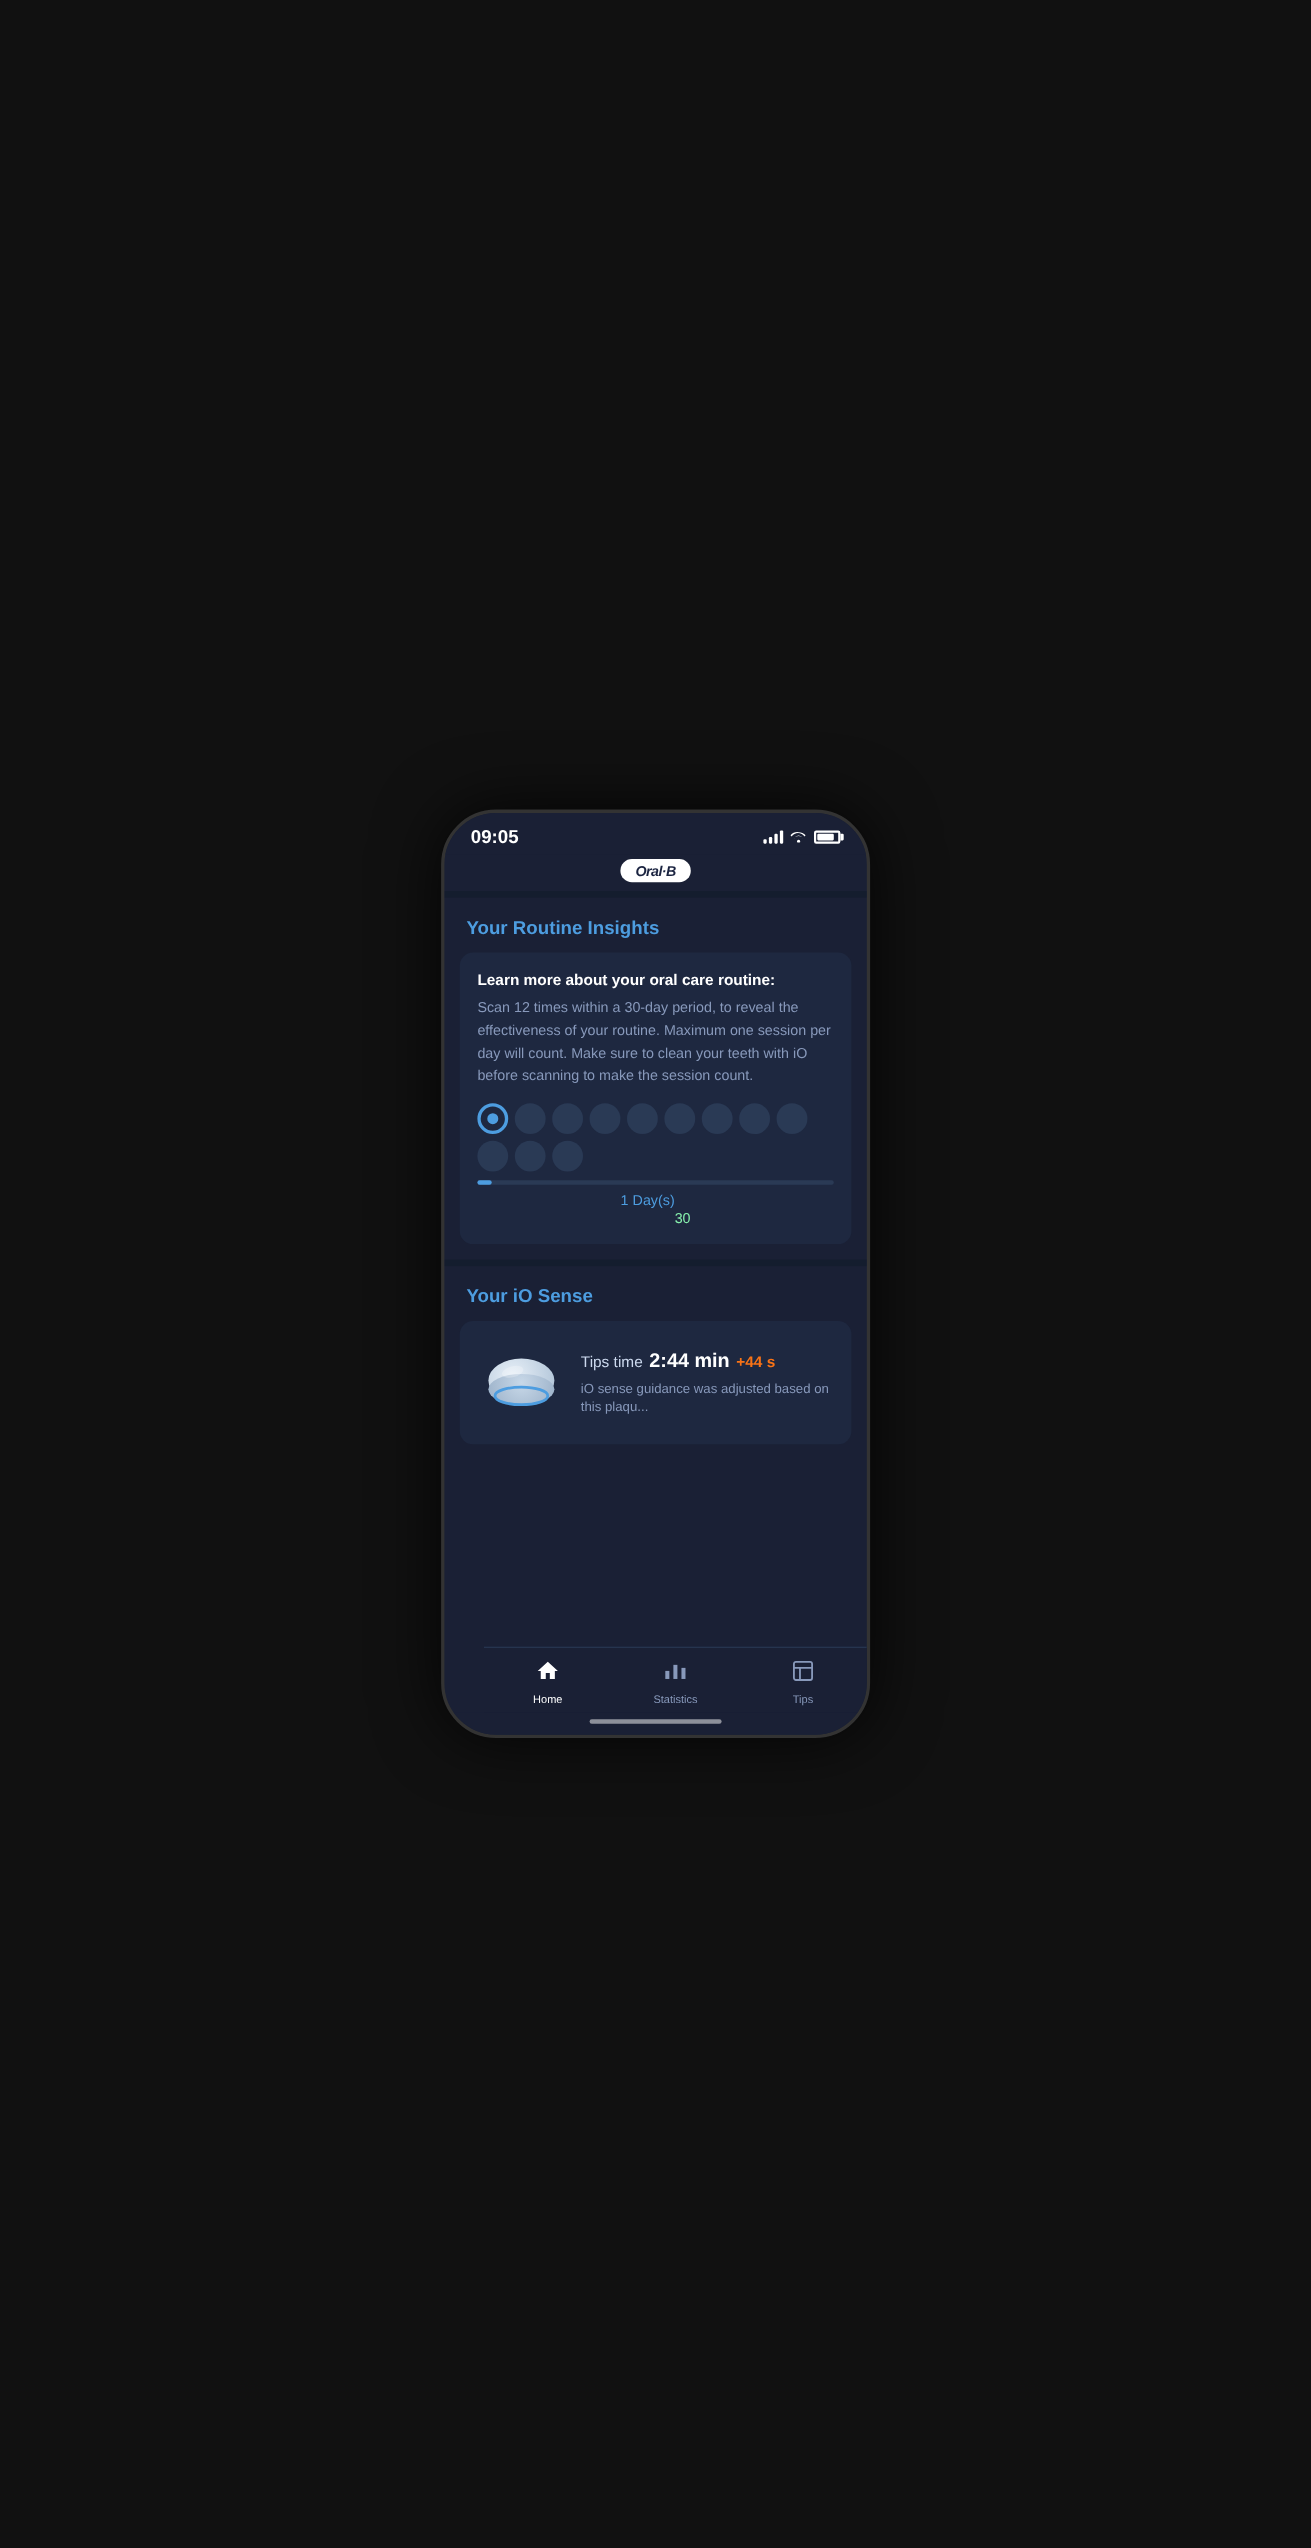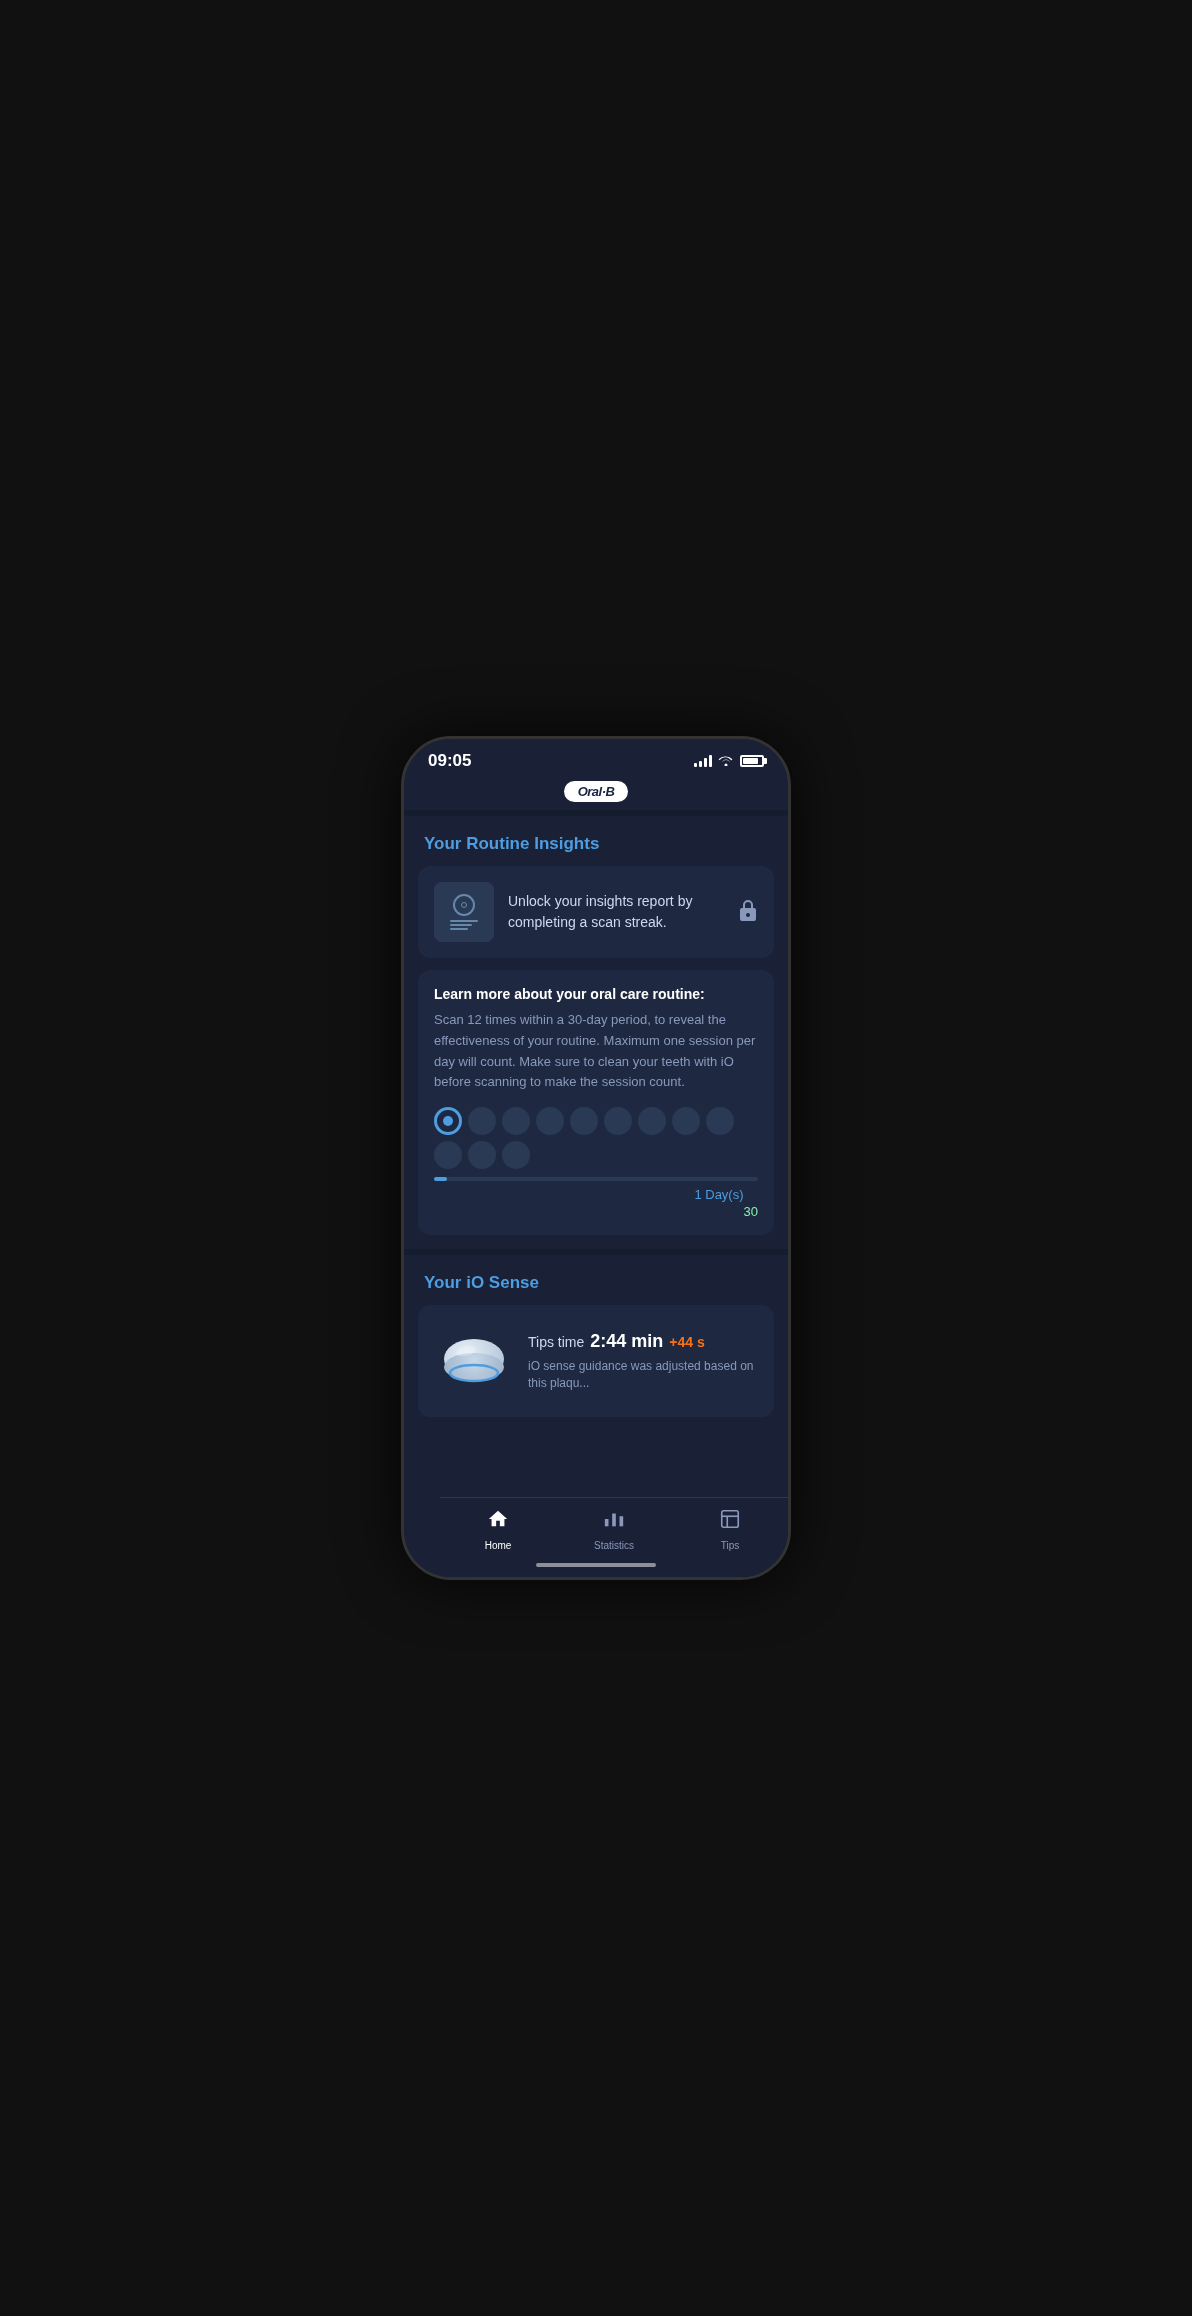--- a/index.html
+++ b/index.html
@@ -299,21 +299,21 @@
 
     .progress-bar-fill {
       height: 100%;
       background: #4d9de0;
       border-radius: 2px;
       width: 4%;
     }
 
     .progress-labels {
       display: flex;
-      justify-content: flex-end;
+      justify-content: center;
       color: #4d9de0;
       font-size: 13px;
     }
 
     .progress-label-right {
       color: #86efac;
       margin-top: 17px;
     }
 
     
@@ -485,40 +485,20 @@
         <span class="logo-pill-text">Oral·B</span>
       </div>
     </div>
 
 
     <div class="section-divider"></div>
 
     <div>
       <div class="section-heading">Your Routine Insights</div>
 
-      <div class="insights-card">
-        <div class="insights-icon-box">
-          <div class="insights-icon-circle">
-            <div class="insights-icon-dot"></div>
-          </div>
-          <div class="insights-icon-lines">
-            <div class="insights-icon-line"></div>
-            <div class="insights-icon-line"></div>
-            <div class="insights-icon-line"></div>
-          </div>
-        </div>
-        <span class="insights-text">Unlock your insights report by completing a scan streak.</span>
-        <span class="lock-icon">
-          <svg width="20" height="24" viewBox="0 0 20 24" fill="none">
-            <rect x="2" y="10" width="16" height="13" rx="2" fill="#8899bb"></rect>
-            <path d="M6 10V7a4 4 0 018 0v3" stroke="#8899bb" stroke-width="2" fill="none"></path>
-            <circle cx="10" cy="17" r="2" fill="#1e2840"></circle>
-          </svg>
-        </span>
-      </div>
 
       <div class="learn-card">
         <div class="learn-title">Learn more about your oral care routine:</div>
         <div class="learn-body">Scan 12 times within a 30-day period, to reveal the effectiveness of your routine. Maximum one session per day will count. Make sure to clean your teeth with iO before scanning to make the session count.</div>
 
         <div class="progress-dots">
           <div class="progress-dot progress-dot-active">
             <div class="progress-dot-active-inner"></div>
           </div>
           <div class="progress-dot"></div>

